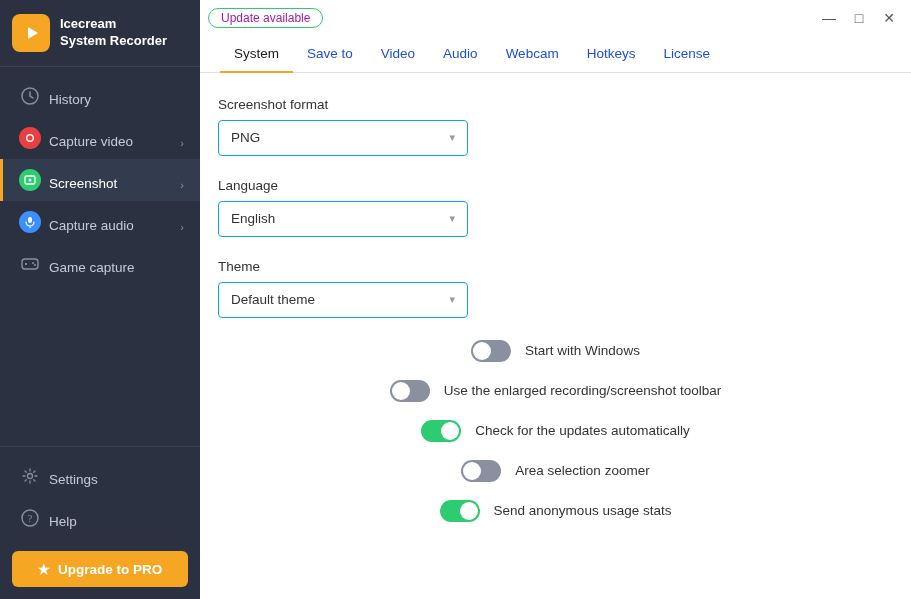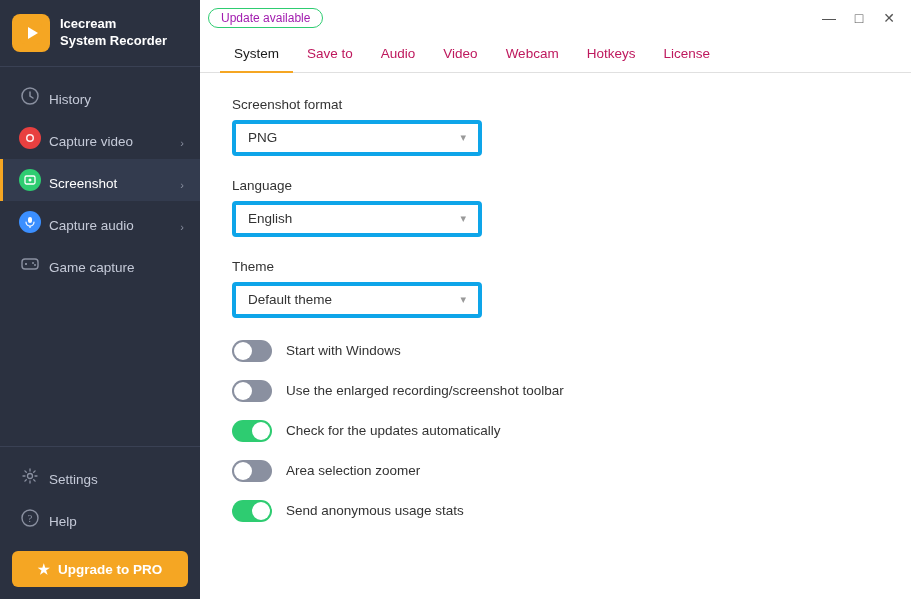--- a/index.html
+++ b/index.html
@@ -121,60 +121,60 @@
 
     
     .tabs {
       display: flex;
       border-bottom: 1.5px solid #e0e0e0;
       padding: 0 20px;
     }
     .tab {
       padding: 10px 14px;
       font-size: 13.5px;
-      color: #be185d;
+      color: #1d4ed8;
       cursor: pointer;
       border-bottom: 2.5px solid transparent;
       margin-bottom: -1.5px;
     }
     .tab.active { color: #1a1a1a; border-bottom: 2.5px solid #f5a623; font-weight: 500; }
 
     
     .settings-content {
-      padding: 24px 32px;
+      padding: 24px 18px;
       flex: 1;
       overflow-y: auto;
     }
 
     .settings-section { margin-bottom: 22px; }
     .settings-label {
       font-size: 13.5px;
       color: #333;
       margin-bottom: 8px;
       font-weight: 400;
     }
 
     .custom-select {
       width: 250px;
       height: 36px;
-      border: 4px solid #0ea5e9;
+      border: 1px solid #0ea5e9;
       border-radius: 4px;
       padding: 0 12px;
       font-size: 13.5px;
       color: #333;
       background: #fff;
       display: flex;
       align-items: center;
       justify-content: space-between;
       cursor: pointer;
       position: relative;
     }
     .custom-select .select-arrow { color: #999; font-size: 11px; }
 
-    .toggle-section { display: flex; flex-direction: column; gap: 18px; margin-top: 2px; }
+    .toggle-section { display: flex; flex-direction: column; gap: 18px; margin-top: 2px; align-items: center; }
     .toggle-row { display: flex; align-items: center; gap: 14px; }
     .toggle-label { font-size: 13.5px; color: #333; }
 
     
     .toggle {
       width: 40px; height: 22px;
       border-radius: 11px;
       position: relative;
       cursor: pointer;
       flex-shrink: 0;
@@ -310,22 +310,22 @@
   <div class="titlebar">
     <button class="update-badge">Update available</button>
     <button class="titlebar-btn">—</button>
     <button class="titlebar-btn">□</button>
     <button class="titlebar-btn close">✕</button>
   </div>
 
   <div class="tabs">
     <div class="tab active">System</div>
     <div class="tab">Save to</div>
+    <div class="tab">Video</div>
     <div class="tab">Audio</div>
-    <div class="tab">Video</div>
     <div class="tab">Webcam</div>
     <div class="tab">Hotkeys</div>
     <div class="tab">License</div>
   </div>
 
   <div class="settings-content">
 
     <div class="settings-section">
       <div class="settings-label">Screenshot format</div>
       <div class="custom-select">

